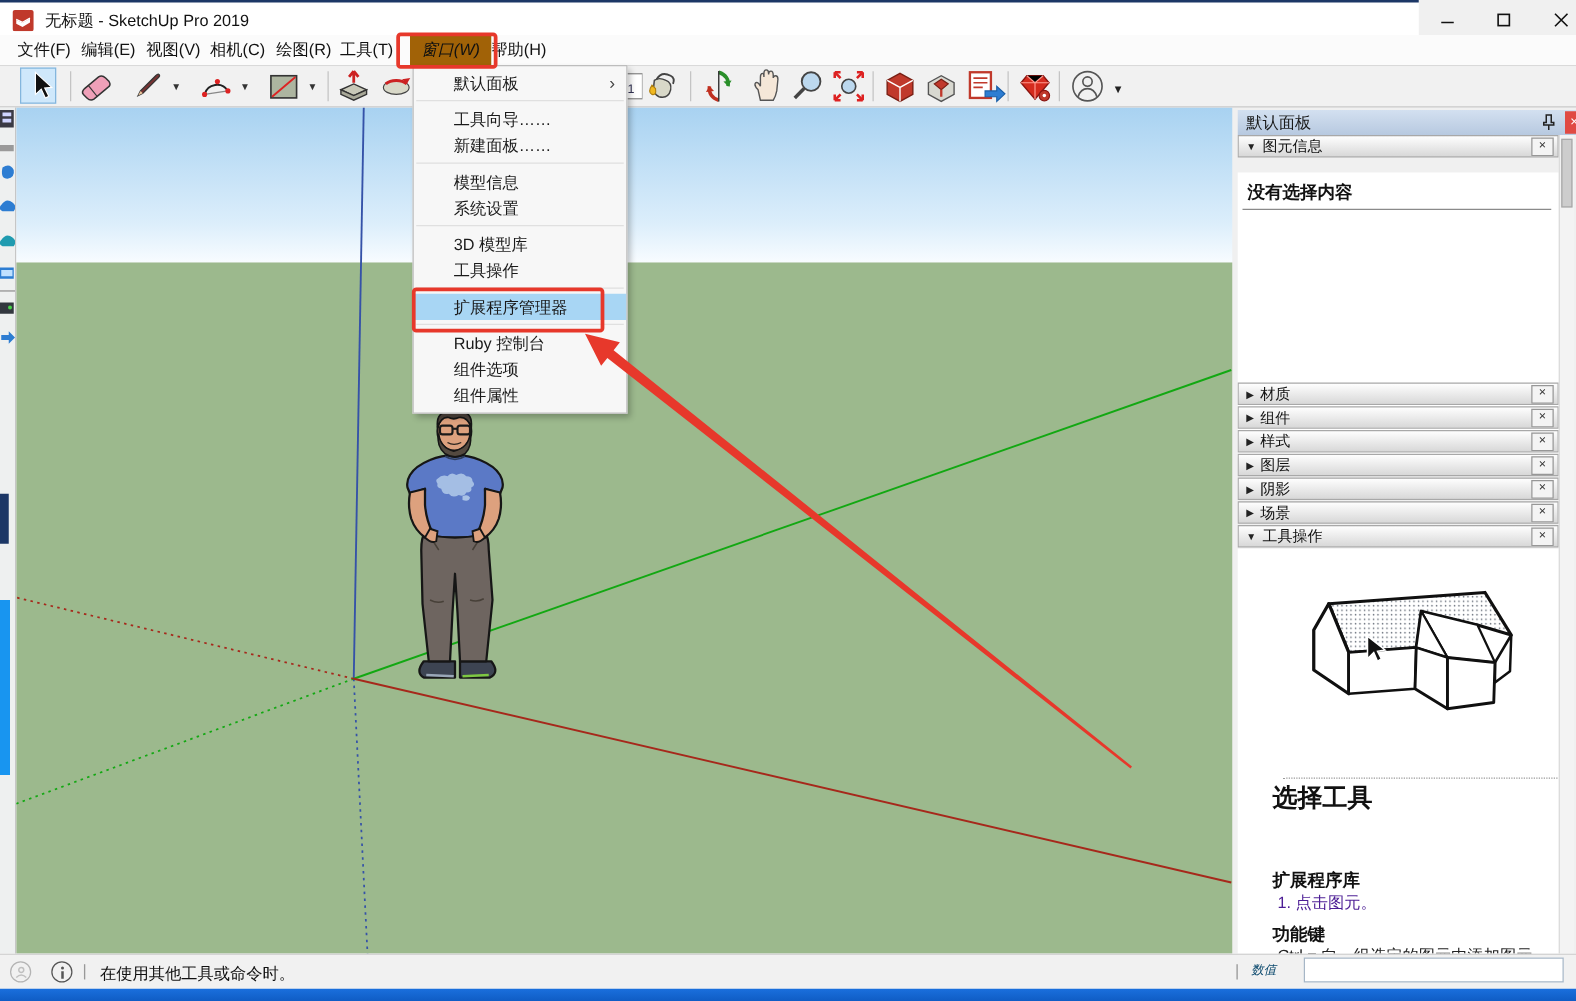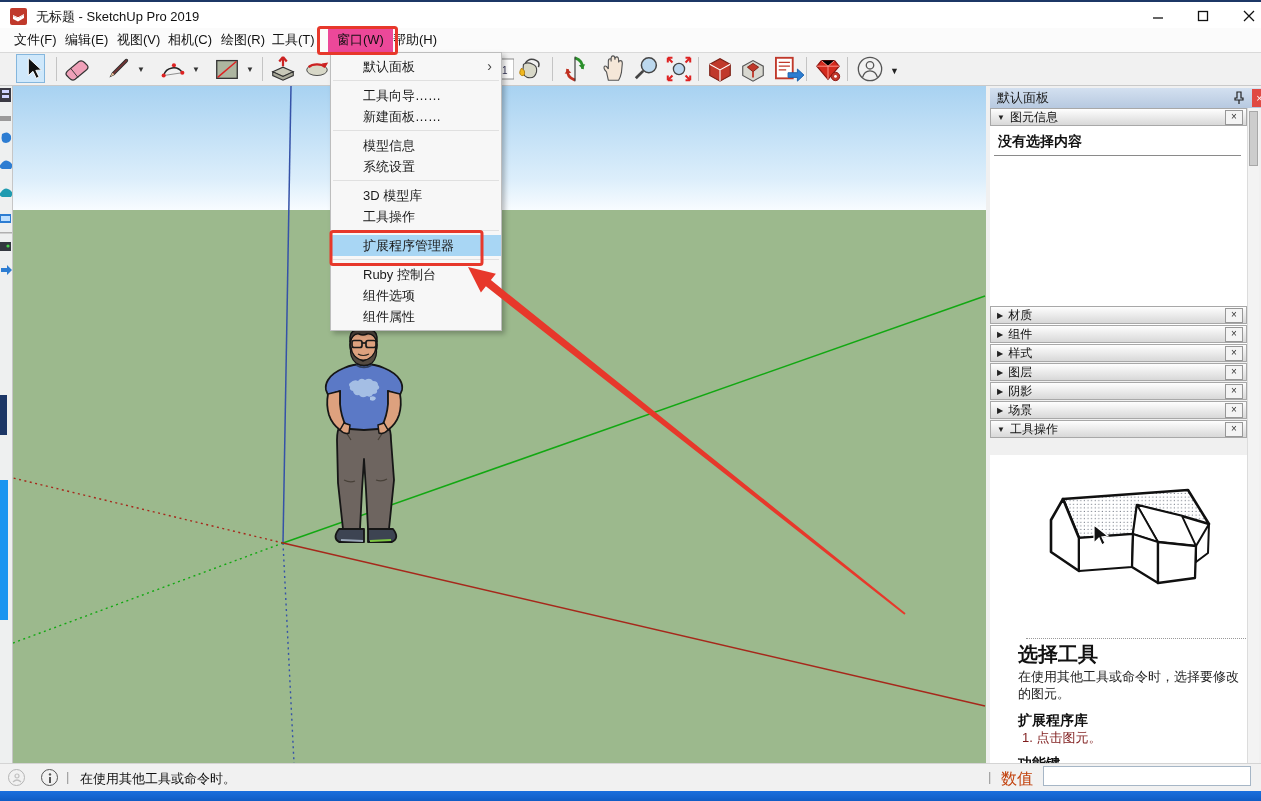--- a/index.html
+++ b/index.html
@@ -1,23 +1,23 @@
 <!DOCTYPE html>
 <html><head>
 <meta charset="utf-8">
 <style>
   html,body{margin:0;padding:0;width:1261px;height:801px;overflow:hidden;font-family:"Liberation Sans",sans-serif;background:#f0f0f0;position:relative;}
   .abs{position:absolute;}
-  #titlebar{left:0;top:0;width:1261px;height:28px;background:#fff;border-top:2px solid #1c3766;box-sizing:border-box;}
+  #titlebar{left:0;top:0;width:1135px;height:28px;background:#fff;border-top:2px solid #1c3766;box-sizing:border-box;}
   #logo{left:10px;top:6px;width:17px;height:17px;}
   #title-text{left:36px;top:6px;font-size:13px;color:#111;}
   .wbtn{top:3px;width:30px;height:22px;display:flex;align-items:center;justify-content:center;}
   #menubar{left:0;top:28px;width:1261px;height:25px;background:#fbfbfb;border-bottom:1px solid #d9d9d9;box-sizing:border-box;}
   .mitem{position:absolute;top:0;height:24px;line-height:24px;padding:0 9px;font-size:13px;color:#111;}
-  .mitem.hl{background:#ec4899;}
+  .mitem.hl{background:#a16207;font-style:italic;}
   #toolbar{left:0;top:53px;width:1261px;height:33px;background:#f1f1f1;border-bottom:1px solid #c9c9c9;box-sizing:border-box;}
   .tico{position:absolute;top:2px;width:30px;height:28px;}
   .tsep{position:absolute;top:4px;width:1px;height:24px;background:#c4c4c4;}
   .dd{position:absolute;top:12px;font-size:8px;color:#333;}
   #tool-select-box{left:16px;top:1px;width:29px;height:29px;background:#cfe8fb;border:1px solid #84b6dd;box-sizing:border-box;}
   #leftstrip{left:0;top:86px;width:13px;height:677px;background:#eef0f0;border-right:1px solid #c6c6c6;box-sizing:border-box;overflow:hidden;}
   #viewport{left:13px;top:86px;width:973px;height:677px;}
   #panel{left:990px;top:88px;width:271px;height:675px;background:#f0f0f0;overflow:hidden;}
   #trayhdr{left:0;top:0;width:271px;height:20px;background:linear-gradient(#d3e0f0,#b7c9e0);display:flex;align-items:center;position:relative;}
   #trayhdr .t{font-size:13px;color:#1a1a1a;padding-left:7px;}
@@ -25,33 +25,33 @@
   #tray-pin{position:absolute;right:16px;top:3px;width:12px;height:14px;}
   .shead{position:absolute;left:0;width:257px;height:18px;background:linear-gradient(#fefefe,#d8d8d8);border:1px solid #a8a8a8;box-sizing:border-box;display:flex;align-items:center;}
   .shead .arr{font-size:8px;color:#222;padding:0 5px 0 6px;}
   .shead .lbl{font-size:12px;color:#111;}
   .shead .x{margin-left:auto;margin-right:3px;width:16px;height:13px;border:1px solid #979797;background:#f4f4f4;color:#333;font-size:10px;line-height:11px;text-align:center;}
   .swhite{position:absolute;left:0;width:257px;background:#fff;}
   #entity-empty{font-size:14px;font-weight:bold;color:#111;padding:7px 0 0 8px;}
   #entity-div{position:absolute;left:4px;right:6px;top:29px;border-top:1px solid #8a8a8a;}
   #scrollbar{position:absolute;left:257px;top:20px;width:12px;height:655px;background:#f3f3f3;border-left:1px solid #dcdcdc;box-sizing:border-box;}
   #scrollthumb{position:absolute;left:1px;top:3px;width:9px;height:55px;background:#cdcdcd;border:1px solid #a8a8a8;box-sizing:border-box;}
-  #instructor{overflow:hidden;margin-top:16px;}
+  #instructor{overflow:hidden;}
   #ins-divider{position:absolute;left:36px;top:183px;width:220px;border-top:1px dotted #999;}
   #ins-title{position:absolute;left:28px;top:186px;font-family:"Liberation Serif",serif;font-weight:bold;font-size:20px;color:#111;}
   #ins-desc{position:absolute;left:28px;top:213px;width:228px;font-size:13px;color:#222;line-height:1.32;}
   #ins-ops-h{position:absolute;left:28px;top:257px;font-size:14px;font-weight:bold;color:#111;}
-  #ins-ops-i{position:absolute;left:32px;top:274px;font-size:13px;color:#7f1d1d;}
+  #ins-ops-i{position:absolute;left:32px;top:274px;font-size:13px;color:#4c1d95;}
   #ins-keys-h{position:absolute;left:28px;top:300px;font-size:14px;font-weight:bold;color:#111;}
   #ins-keys-i{position:absolute;left:32px;top:317px;font-size:13px;color:#222;white-space:nowrap;}
   #statusbar{left:0;top:763px;width:1261px;height:28px;background:#f1f1f1;border-top:1px solid #d4d4d4;box-sizing:border-box;}
   .scirc{position:absolute;top:5px;width:17px;height:17px;border-radius:50%;box-sizing:border-box;}
   #status-msg{position:absolute;left:80px;top:6px;font-size:13px;color:#111;}
   .sbar-sep{position:absolute;top:5px;font-size:13px;color:#999;}
-  #vcb-label{position:absolute;left:1001px;top:5px;font-size:16px;color:#c2410c;}
+  #vcb-label{position:absolute;left:1001px;top:5px;font-size:10px;color:#0c4a6e;font-style:italic;}
   #vcb-input{position:absolute;left:1043px;top:2px;width:208px;height:20px;border:1px solid #a6b6c6;background:#fff;box-sizing:border-box;font-size:13px;}
   #bottomstrip{left:0;top:791px;width:1261px;height:10px;background:linear-gradient(#1a6fdd,#0f5cc4);}
   #dropdown{left:330px;top:52px;width:172px;background:#f7f7f7;border:1px solid #bdbdbd;box-shadow:3px 3px 5px rgba(0,0,0,.25);box-sizing:border-box;padding:3px 0;z-index:30;}
   .ditem{height:21px;line-height:21px;padding-left:32px;font-size:13px;color:#1a1a1a;position:relative;}
   .ditem.hl{background:#a8d6f4;}
   .ditem .sub{position:absolute;right:9px;top:0;font-size:14px;color:#444;}
   .dsep{height:1px;background:#e0e0e0;margin:3px 2px 4px 2px;}
   #overlay{left:0;top:0;width:1261px;height:801px;z-index:50;pointer-events:none;}
 </style>
 </head>
@@ -263,21 +263,21 @@
     <svg id="tray-pin" viewBox="0 0 12 14">
         <path d="M4,1 L8,1 L8,7 L10,7 L10,9 L2,9 L2,7 L4,7 Z M6,9 L6,13" stroke="#222" stroke-width="1.2" fill="none"></path>
       </svg>
     <div id="tray-close">×</div>
   </div>
   <div class="shead" style="top:20px">
     <span class="arr">▼</span>
     <span class="lbl">图元信息</span>
     <span class="x">×</span>
   </div>
-  <div class="swhite" style="top:38px;height:228px">
+  <div class="swhite" style="top:50px;height:228px">
     <div id="entity-empty">没有选择内容</div>
     <div id="entity-div"></div>
   </div>
   <div class="shead" style="top:218px">
     <span class="arr">▶</span>
     <span class="lbl">材质</span>
     <span class="x">×</span>
   </div>
   <div class="shead" style="top:237px">
     <span class="arr">▶</span>
@@ -323,21 +323,20 @@
         <polygon points="57,71 111,67 110,100 57,104" stroke-width="2"></polygon>
         <polygon points="115,38 160,49 174,79 136,75" stroke-width="1.8"></polygon>
         <polygon points="115,38 136,75 111,67" stroke-width="1.8"></polygon>
         <polygon points="111,67 136,75 136,116 110,100" stroke-width="2.3"></polygon>
         <polygon points="136,75 174,79 173,111 136,116" stroke-width="2.3"></polygon>
       </g>
       <path d="M72,58 L72,76 L77,71 L80,78 L83,76 L80,70 L86,69 Z" fill="#111" stroke="#fff" stroke-width="1.2"></path>
     </svg>
     <div id="ins-divider"></div>
     <div id="ins-title">选择工具</div>
-    <div id="ins-desc">在使用其他工具或命令时，选择要修改的图元。</div>
     <div id="ins-ops-h">扩展程序库</div>
     <div id="ins-ops-i">1. 点击图元。</div>
     <div id="ins-keys-h">功能键</div>
     <div id="ins-keys-i">Ctrl = 向一组选定的图元中添加图元</div>
   </div>
   <div id="scrollbar">
       <div id="scrollthumb"></div>
     </div>
 </div>
 

